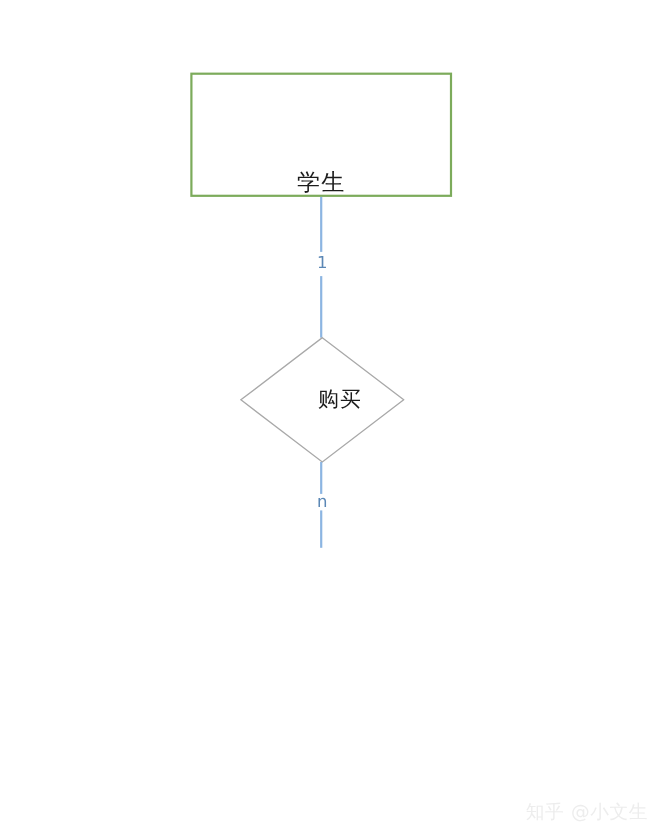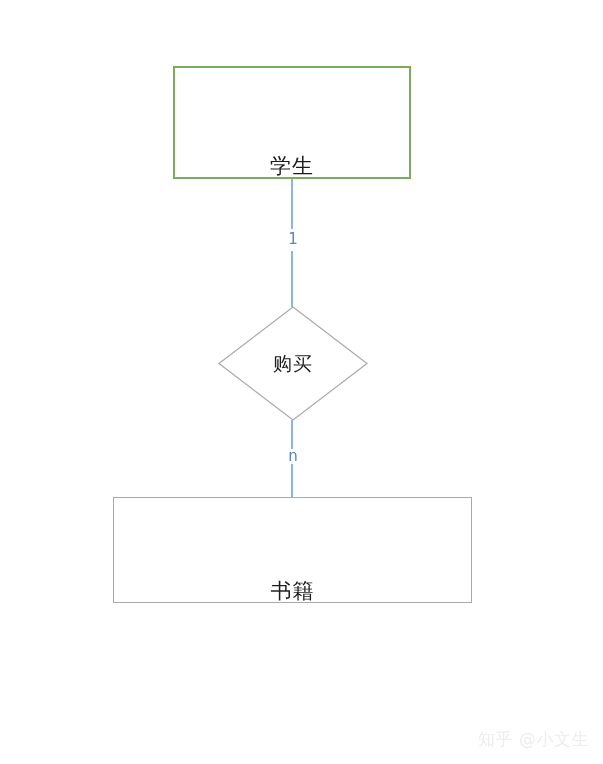--- a/index.html
+++ b/index.html
@@ -61,21 +61,21 @@
     height: 115px;
   }
   #relationship-purchase svg {
     position: absolute;
     left: 0;
     top: 0;
     display: block;
   }
   .diamond-label {
     position: absolute;
-    left: 0;
+    left: 16px;
     top: 0;
     width: 150px;
     height: 115px;
     display: flex;
     align-items: center;
     justify-content: center;
     font-size: 19px;
     color: #1c1c1c;
     letter-spacing: 1px;
     line-height: 1;
@@ -140,22 +140,19 @@
     </svg>
     <span class="diamond-label">购买</span>
   </div>
 
   <div class="connector" id="connector-book-top"></div>
 
   <div class="cardinality" id="cardinality-n">n</div>
 
   <div class="connector" id="connector-book-bottom"></div>
 
-  <div class="entity" id="entity-book">
-    <span class="entity-label">书籍</span>
-  </div>
 
   <div id="watermark">
     <span>知乎</span>
     <span>@小文生</span>
   </div>
 
 </div>
 
 </body></html>

